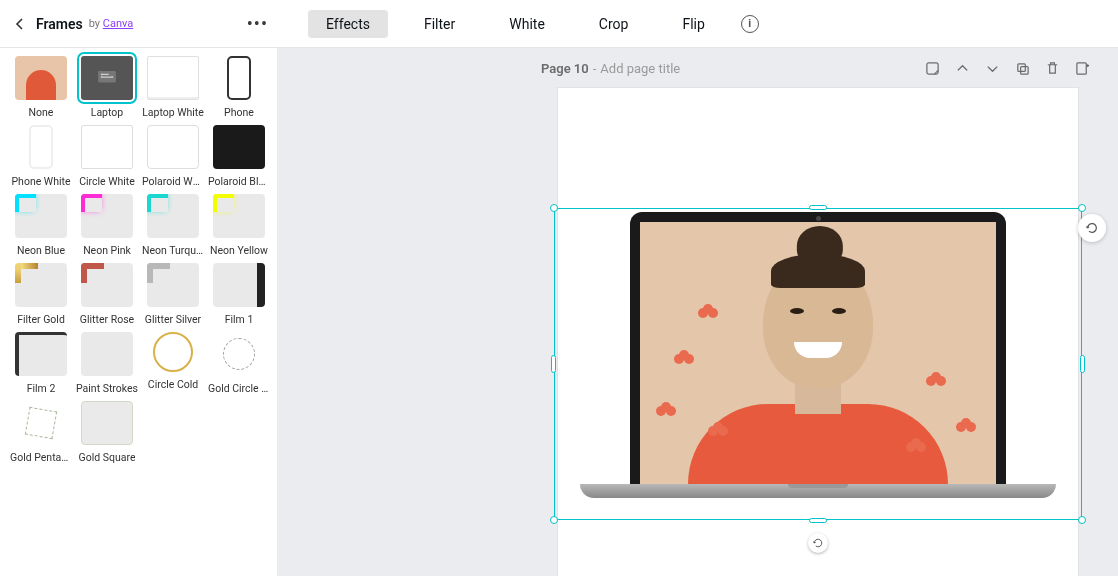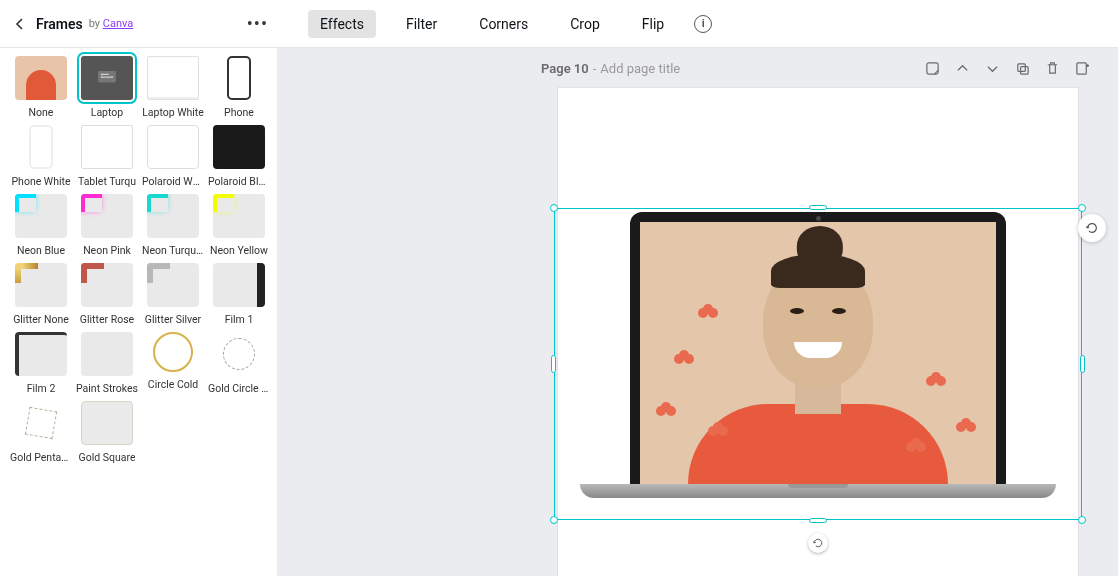--- a/index.html
+++ b/index.html
@@ -8,21 +8,21 @@
 .topbar { height: 48px; display: flex; align-items: center; border-bottom: 1px solid #e5e5e5; }
 .topbar-left { width: 288px; display: flex; align-items: center; padding: 0 8px; }
 .back-btn { padding: 4px 6px; cursor: pointer; display: flex; align-items: center; }
 .back-btn svg { width: 12px; height: 12px; }
 .frames-title { font-size: 14px; font-weight: 600; margin-left: 4px; color: #0e1318; }
 .by-text { font-size: 11px; color: #777; margin-left: 6px; }
 .canva-link { color: #8b3dff; text-decoration: underline; font-size: 11px; }
 .more-dots { margin-left: auto; padding: 8px 12px; cursor: pointer; font-size: 18px; letter-spacing: 1px; color: #3a3a3a; }
 
 .topbar-tools { display: flex; align-items: center; gap: 18px; padding-left: 20px; }
-.tool-btn { font-size: 14px; padding: 6px 12px; border-radius: 4px; cursor: pointer; color: #0e1318; }
+.tool-btn { font-size: 14px; padding: 6px 18px; border-radius: 4px; cursor: pointer; color: #0e1318; }
 .tool-btn.active { background: #e3e3e3; }
 .info-icon { width: 18px; height: 18px; border: 1.5px solid #555; border-radius: 50%; display: flex; align-items: center; justify-content: center; font-size: 11px; font-weight: 700; cursor: pointer; color: #555; }
 
 .main-area { flex: 1; display: flex; overflow: hidden; }
 
 .sidebar { width: 278px; background: #fff; overflow-y: auto; padding: 8px 10px; border-right: 1px solid #ebebeb; }
 .sidebar::-webkit-scrollbar { width: 6px; }
 .sidebar::-webkit-scrollbar-thumb { background: #ccc; border-radius: 3px; }
 
 .frame-grid { display: grid; grid-template-columns: repeat(4, 1fr); gap: 6px 4px; }
@@ -136,21 +136,21 @@
     <span class="frames-title">Frames</span>
     <span class="by-text">
       <span>by</span>
       <a class="canva-link">Canva</a>
     </span>
     <div class="more-dots">•••</div>
   </div>
   <div class="topbar-tools">
     <div class="tool-btn active">Effects</div>
     <div class="tool-btn">Filter</div>
-    <div class="tool-btn">Corners</div>
+    <div class="tool-btn">White</div>
     <div class="tool-btn">Crop</div>
     <div class="tool-btn">Flip</div>
     <div class="info-icon">i</div>
   </div>
 </div>
 
 <div class="main-area">
   <div class="sidebar">
     <div class="frame-grid" id="frame-grid">
         <div class="frame-item">
@@ -177,21 +177,21 @@
         <div class="frame-item">
           <div class="frame-thumb thumb-phone"></div>
           <div class="frame-label">Phone</div>
         </div>
         <div class="frame-item">
           <div class="frame-thumb thumb-phone-white"></div>
           <div class="frame-label">Phone White</div>
         </div>
         <div class="frame-item">
           <div class="frame-thumb thumb-tablet-white"></div>
-          <div class="frame-label">Tablet Turqu</div>
+          <div class="frame-label">Circle White</div>
         </div>
         <div class="frame-item">
           <div class="frame-thumb thumb-polaroid-white"></div>
           <div class="frame-label">Polaroid Wh...</div>
         </div>
         <div class="frame-item">
           <div class="frame-thumb thumb-polaroid-black"></div>
           <div class="frame-label">Polaroid Black</div>
         </div>
         <div class="frame-item">
@@ -205,21 +205,21 @@
         <div class="frame-item">
           <div class="frame-thumb thumb-neon thumb-neon-turq"></div>
           <div class="frame-label">Neon Turqu...</div>
         </div>
         <div class="frame-item">
           <div class="frame-thumb thumb-neon thumb-neon-yellow"></div>
           <div class="frame-label">Neon Yellow</div>
         </div>
         <div class="frame-item">
           <div class="frame-thumb thumb-glitter thumb-glitter-gold"></div>
-          <div class="frame-label">Glitter None</div>
+          <div class="frame-label">Filter Gold</div>
         </div>
         <div class="frame-item">
           <div class="frame-thumb thumb-glitter thumb-glitter-rose"></div>
           <div class="frame-label">Glitter Rose</div>
         </div>
         <div class="frame-item">
           <div class="frame-thumb thumb-glitter thumb-glitter-silver"></div>
           <div class="frame-label">Glitter Silver</div>
         </div>
         <div class="frame-item">

